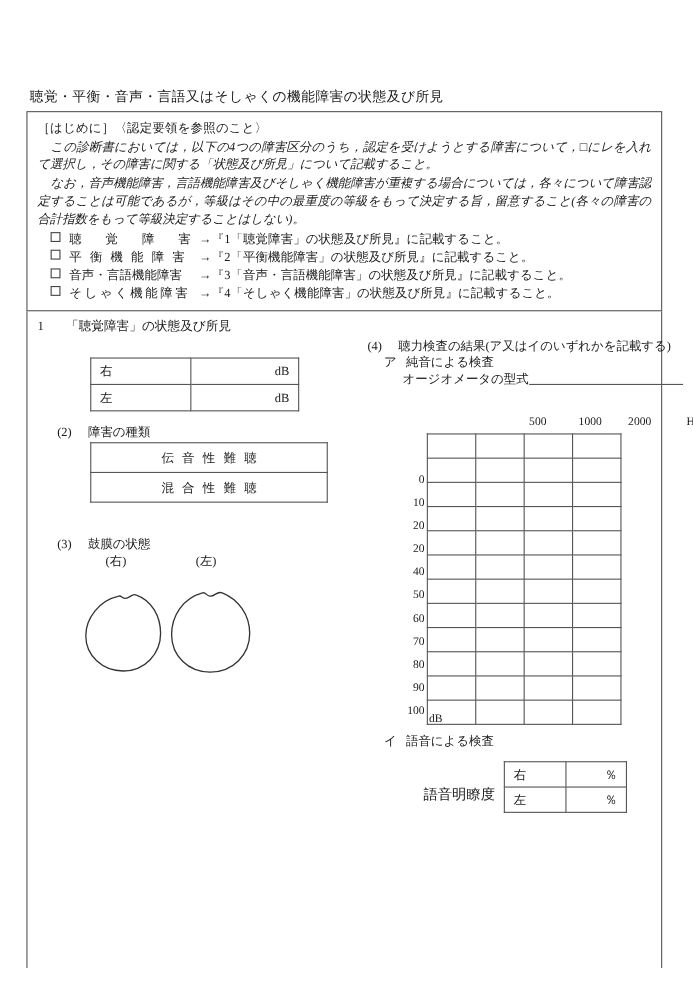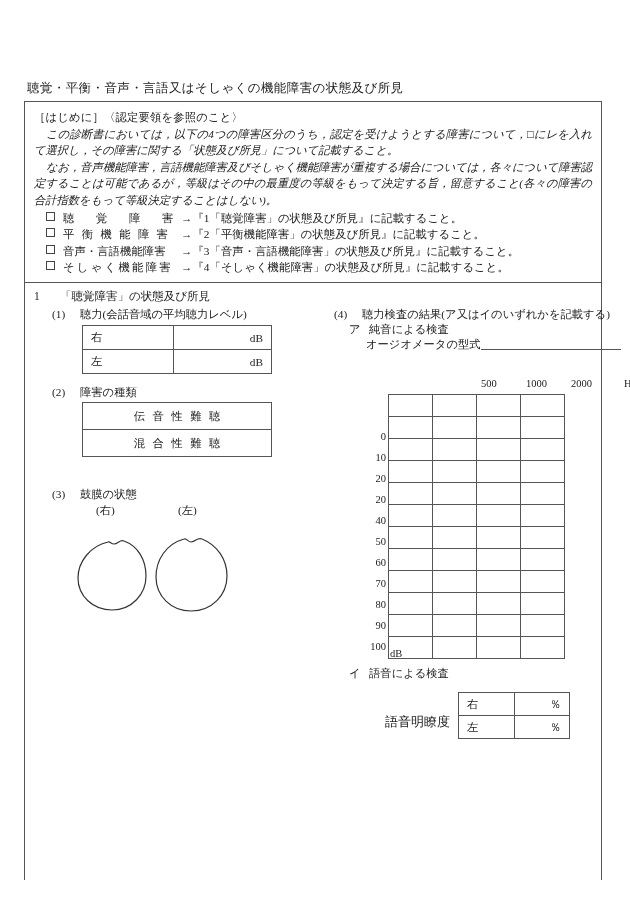--- a/index.html
+++ b/index.html
@@ -143,21 +143,21 @@
     padding: 0 8px;
   }
   .ht-table td.u { text-align: right; }
   .ht-table td.s { text-align: left; }
 
   
   .dt-table {
     position: absolute;
     left: 82px;
     top: 402px;
-    width: 190px;
+    width: 216px;
     border-collapse: collapse;
   }
   .dt-table td {
     border: 1px solid #555;
     height: 24px;
     font-size: 11.3px;
     text-align: center;
     letter-spacing: 7.5px;
     text-indent: 7.5px;
   }
@@ -304,23 +304,20 @@
       </div>
     </div>
   </div>
 
   <div class="main-frame"></div>
 
   <div class="sec-title">
     <span class="sec-num">1</span><span>「聴覚障害」の状態及び所見</span>
   </div>
 
-  <div class="sub-label lbl-1">
-    <span class="sub-num">(1)</span><span>聴力(会話音域の平均聴力レベル)</span>
-  </div>
   <table class="ht-table">
     <tbody>
         <tr>
       <td class="s">右</td>
       <td class="u">dB</td>
     </tr>
     <tr>
       <td class="s">左</td>
       <td class="u">dB</td>
     </tr>

